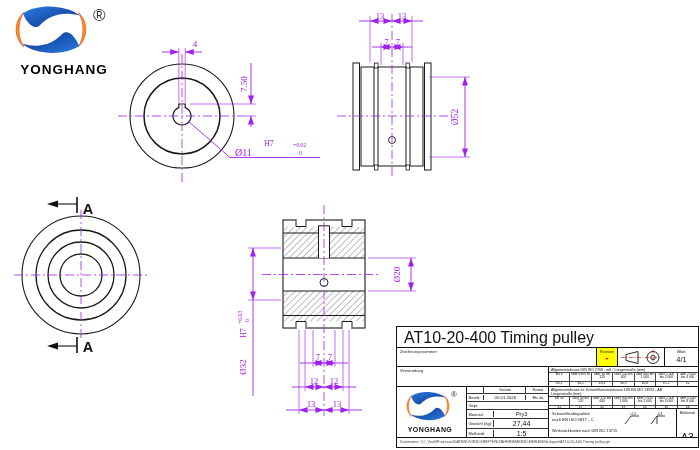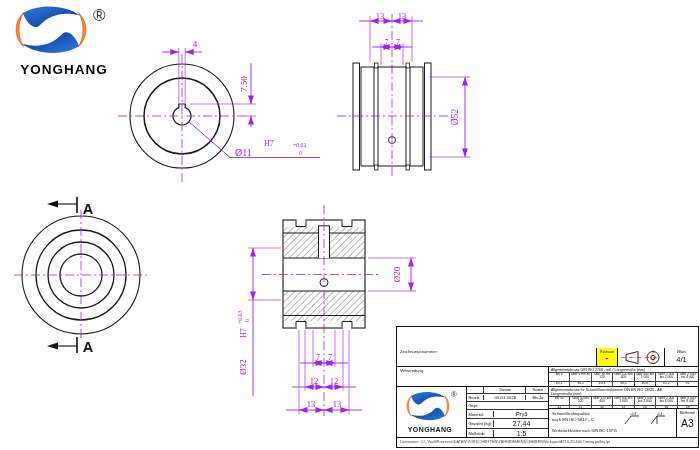--- a/index.html
+++ b/index.html
@@ -54,21 +54,21 @@
   .fr{position:relative;display:flex;border-bottom:0.5px solid #333;box-sizing:border-box;}
   .fc{box-sizing:border-box;border-left:0.5px solid #333;overflow:hidden;padding-left:1.5px;}
   .fc:first-child{border-left:none;}
   .weld{left:151px;top:82px;width:128px;height:28px;border-left:1px solid #111;font-size:4.2px;}
   .weld .w1{padding:2px 0 0 3px;}
   .weld .w2{padding:1px 0 0 3px;}
   .weld .w3{position:absolute;left:3px;top:20px;font-size:3.8px;}
   .weld svg{position:absolute;left:72px;top:2px;}
   .format{left:279px;top:82px;width:22px;height:28px;border-left:1px solid #111;text-align:center;}
   .format .f1{font-size:3.2px;padding-top:1.5px;}
-  .format .f2{font-size:10.5px;padding-top:2px;}
+  .format .f2{font-size:10.5px;padding-top:16px;}
   .fname{left:0;top:110px;width:301px;height:10px;border-top:1px solid #111;
     font-size:3.8px;color:#444;padding:1.5px 0 0 3px;white-space:nowrap;}
 </style>
 </head>
 <body>
 
 <div class="page">
 
   
   <svg width="700" height="450" viewBox="0 0 700 450">
@@ -237,20 +237,21 @@
       <path d="M85,10 C98,22 98,42 85,54 C93,42 93,22 85,10 Z" fill="#f7941d" stroke="#e2401c" stroke-width="0.8"></path>
       <path d="M14,11 C35,-3 72,1 87,14 C66,8 48,13 36,26 C28,34 18,22 14,11 Z" fill="url(#lg1)"></path>
       <path d="M86,53 C65,67 28,63 13,50 C34,56 52,51 64,38 C72,30 82,42 86,53 Z" fill="url(#lg2)"></path>
     </svg>
     <span class="reg">®</span>
     <div class="bname">YONGHANG</div>
   </div>
 
   
   <div class="tb">
+    <div class="c tb-title">AT10-20-400 Timing pulley</div>
 
     <div class="c zeich">
       <span>Zeichnungsnummer:</span>
     </div>
     <div class="c rev">
       <div class="rl">Revision</div>
       <div class="rv">-</div>
     </div>
     <div class="c proj">
       <svg width="47" height="19">

